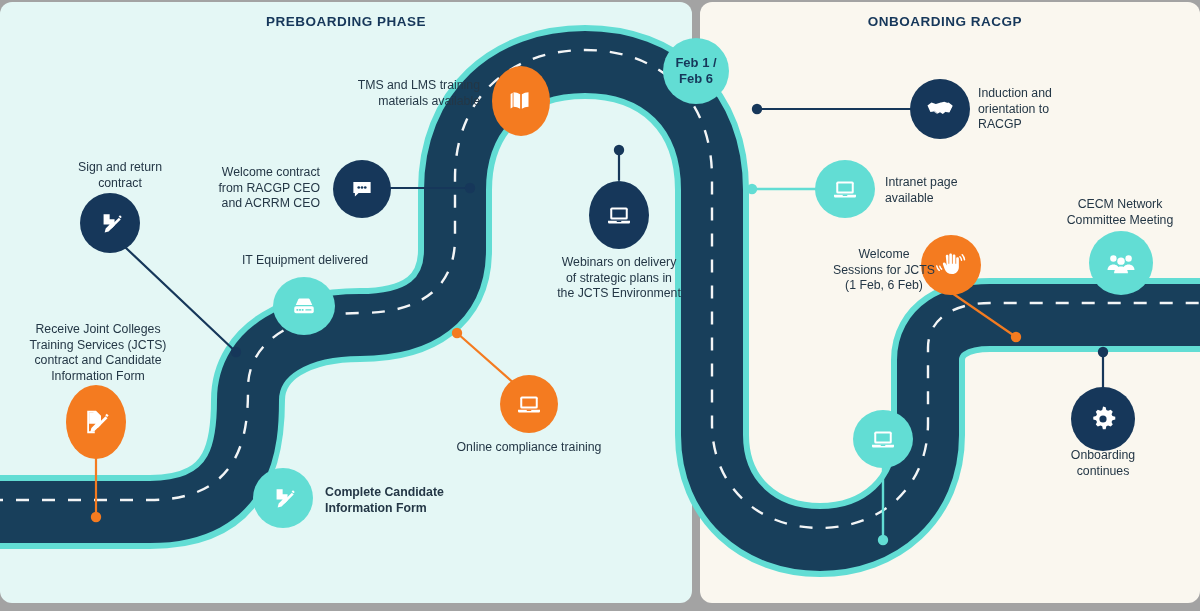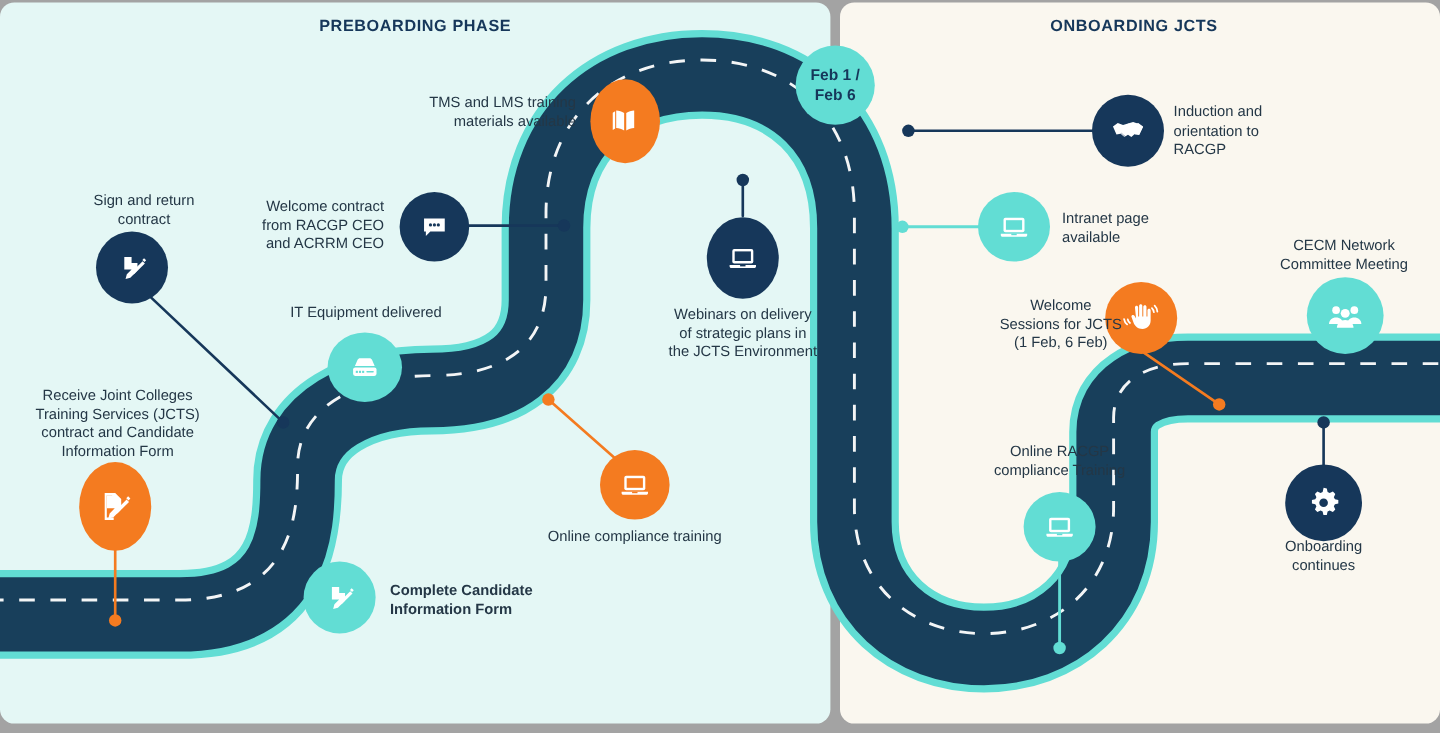--- a/index.html
+++ b/index.html
@@ -32,21 +32,21 @@
 </style>
 </head>
 <body>
 
 <div id="stage">
 
   <div class="panel" id="panel-pre"></div>
   <div class="panel" id="panel-on"></div>
 
   <div class="phase-title" id="title-pre">PREBOARDING PHASE</div>
-  <div class="phase-title" id="title-on">ONBOARDING JCTS</div>
+  <div class="phase-title" id="title-on">ONBOARDING RACGP</div>
 
   <svg id="roadsvg" viewBox="0 0 1200 611">
     <defs>
       <path id="roadpath" fill="none" d="
         M -10 512
         L 150 512
         C 245 512 248 440 248 400
         C 248 350 300 325 360 325
         C 420 325 455 300 455 250
         L 455 190
@@ -233,22 +233,20 @@
 (1 Feb, 6 Feb)</div>
 
   <div class="node" style="left:853px;top:410px;width:60px;height:58px;background:#62ddd4;">
     <svg width="30" height="30" viewBox="0 0 24 24">
       <rect x="5" y="6" width="14" height="9.6" rx="1.3" fill="#fff"></rect>
       <rect x="6.6" y="7.6" width="10.8" height="6.4" fill="#62ddd4"></rect>
       <path d="M3.2 16.6h17.6v1.1c0 .6-.5 1-1.1 1H4.3c-.6 0-1.1-.4-1.1-1z" fill="#fff"></path>
       <rect x="10.2" y="16.6" width="3.6" height="1" fill="#62ddd4"></rect>
     </svg>
   </div>
-  <div class="lbl c" style="left:795px;top:369px;width:176px;white-space:pre-line;">Online RACGP
-compliance Training</div>
 
   <div class="node" style="left:1089px;top:231px;width:64px;height:64px;background:#62ddd4;">
     <svg width="32" height="32" viewBox="0 0 24 24">
       <circle cx="6.3" cy="8.6" r="2.4" fill="#fff"></circle>
       <circle cx="17.7" cy="8.6" r="2.4" fill="#fff"></circle>
       <path d="M1.9 17.2c0-2.4 2-4 4.4-4s4.4 1.6 4.4 4z" fill="#fff"></path>
       <path d="M13.3 17.2c0-2.4 2-4 4.4-4s4.4 1.6 4.4 4z" fill="#fff"></path>
       <circle cx="12" cy="10.6" r="2.8" fill="#fff"></circle>
       <path d="M6.8 19.6c0-2.9 2.3-4.9 5.2-4.9s5.2 2 5.2 4.9z" fill="#fff"></path>
     </svg>

